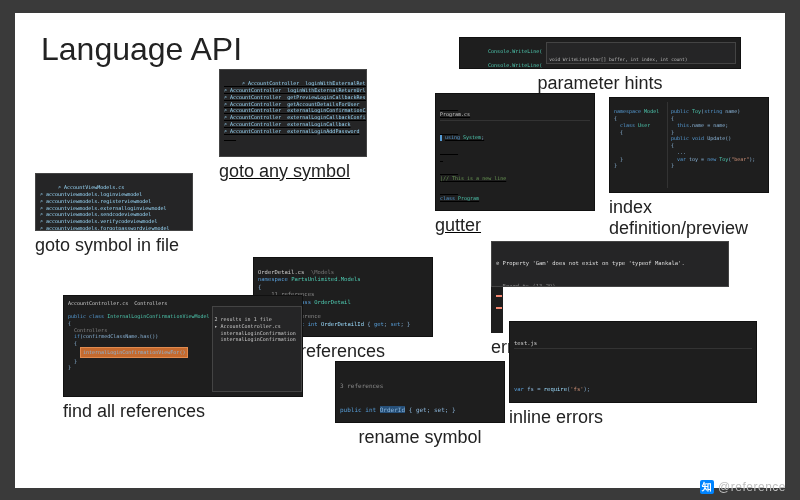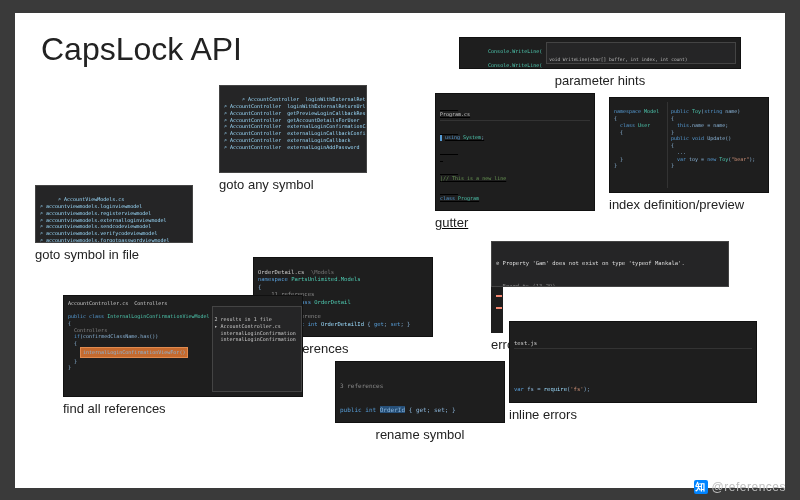--- a/index.html
+++ b/index.html
@@ -18,21 +18,21 @@
   }
   .title { font-size: 32px; font-weight: 400; color: #222; }
   .item { position: absolute; }
   .thumb {
     background: #1e1e1e; color: #8ab4d8;
     font-family: Consolas, monospace;
     font-size: 5px; line-height: 1.35;
     padding: 4px; border: 1px solid #111;
     white-space: pre; overflow: hidden;
   }
-  .cap { font-size: 13px; color: #222; margin-top: 4px; text-align: left; }
+  .cap { font-size: 18px; color: #222; margin-top: 4px; text-align: left; }
   .kwd { color: #569cd6; }
   .str { color: #ce9178; }
   .cmt { color: #6a9955; }
   .type{ color: #4ec9b0; }
   .fld { color: #9cdcfe; }
   .pop { background:#252526; border:1px solid #444; }
   .hl  { background:#264f78; }
   .orange-box { background:#c56a2e; border:1px solid #e28b4f; padding:1px 2px; display:inline-block; }
   .gutter-line { border-left:2px solid #569cd6; padding-left:3px; }
   .watermark {
@@ -43,24 +43,24 @@
   .zhihu {
     width:14px; height:14px; background:#0084ff; color:#fff;
     font-size:10px; font-weight:700; display:flex;
     align-items:center; justify-content:center; border-radius:2px;
   }
 </style>
 </head>
 <body>
 
 <div class="slide">
-  <div class="title">CapsLock API</div>
-
-
-  <div class="item" style="left:204px; top:72px;">
+  <div class="title">Language API</div>
+
+
+  <div class="item" style="left:204px; top:56px;text-decoration:underline;">
     <div class="thumb pop" style="width:148px; height:88px;">
       <span class="fld">⌕ AccountController  loginWithExternalReturnUrlAsync
 ⌕ AccountController  loginWithExternalReturnUrl
 ⌕ AccountController  getPreviewLoginCallbackResultAsync
 ⌕ AccountController  getAccountDetailsForUser
 ⌕ AccountController  externalLoginConfirmationCallback
 ⌕ AccountController  externalLoginCallbackConfirmation
 ⌕ AccountController  externalLoginCallback
 ⌕ AccountController  externalLoginAddPassword</span>
     </div>
@@ -75,21 +75,21 @@
         
       </div>
       <div class="pop" style="flex:1; padding:2px; font-size:4.5px; color:#ccc;">
         <div style="color:#bbb;">void WriteLine(char[] buffer, int index, int count)</div>
         
       </div>
     </div>
     <div class="cap" style="text-align:center;">parameter hints</div>
   </div>
 
-  <div class="item" style="left:20px; top:172px;">
+  <div class="item" style="left:20px; top:160px;">
     <div class="thumb pop" style="width:158px; height:58px;">
       <span class="fld">⌕ AccountViewModels.cs
 ⌕ accountviewmodels.loginviewmodel
 ⌕ accountviewmodels.registerviewmodel
 ⌕ accountviewmodels.externalloginviewmodel
 ⌕ accountviewmodels.sendcodeviewmodel
 ⌕ accountviewmodels.verifycodeviewmodel
 ⌕ accountviewmodels.forgotpasswordviewmodel</span>
     </div>
     <div class="cap">goto symbol in file</div>
@@ -216,14 +216,14 @@
       
       
       
     </div>
     <div class="cap">inline errors</div>
   </div>
 </div>
 
 <div class="watermark">
   <span class="zhihu">知</span>
-  <span>@references</span>
+  <span>@reference</span>
 </div>
 
 </body></html>

